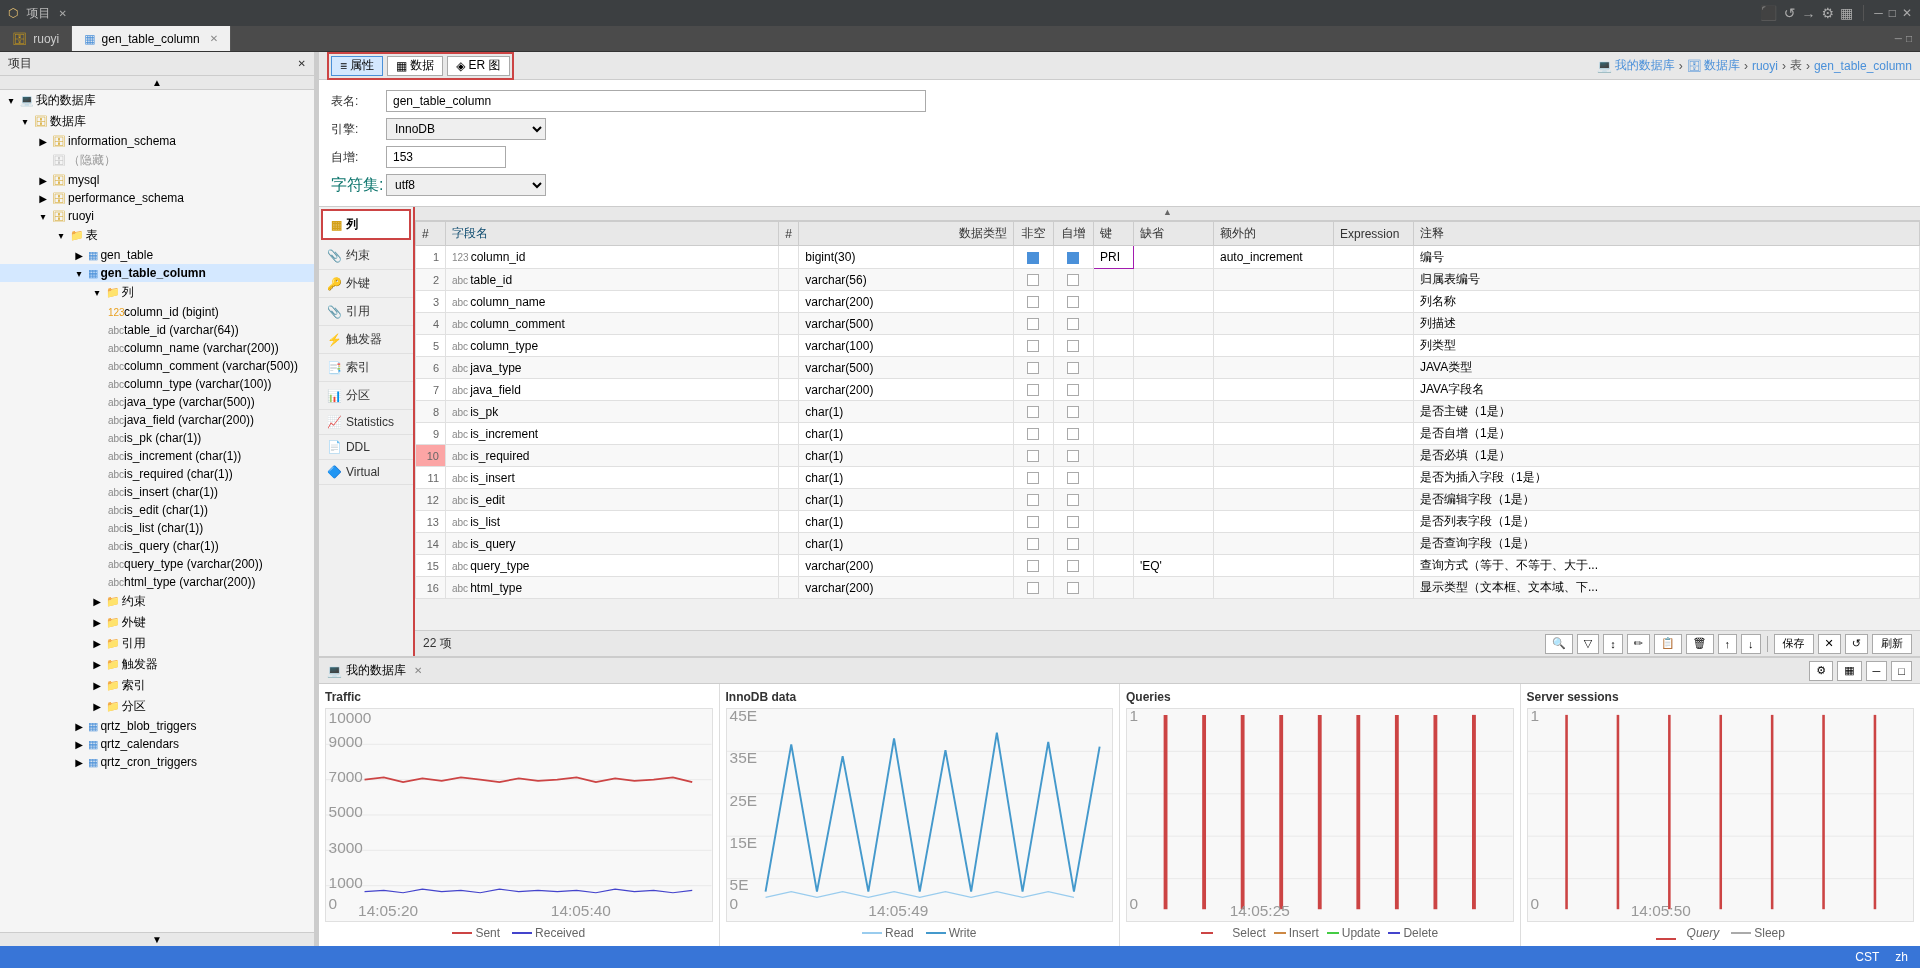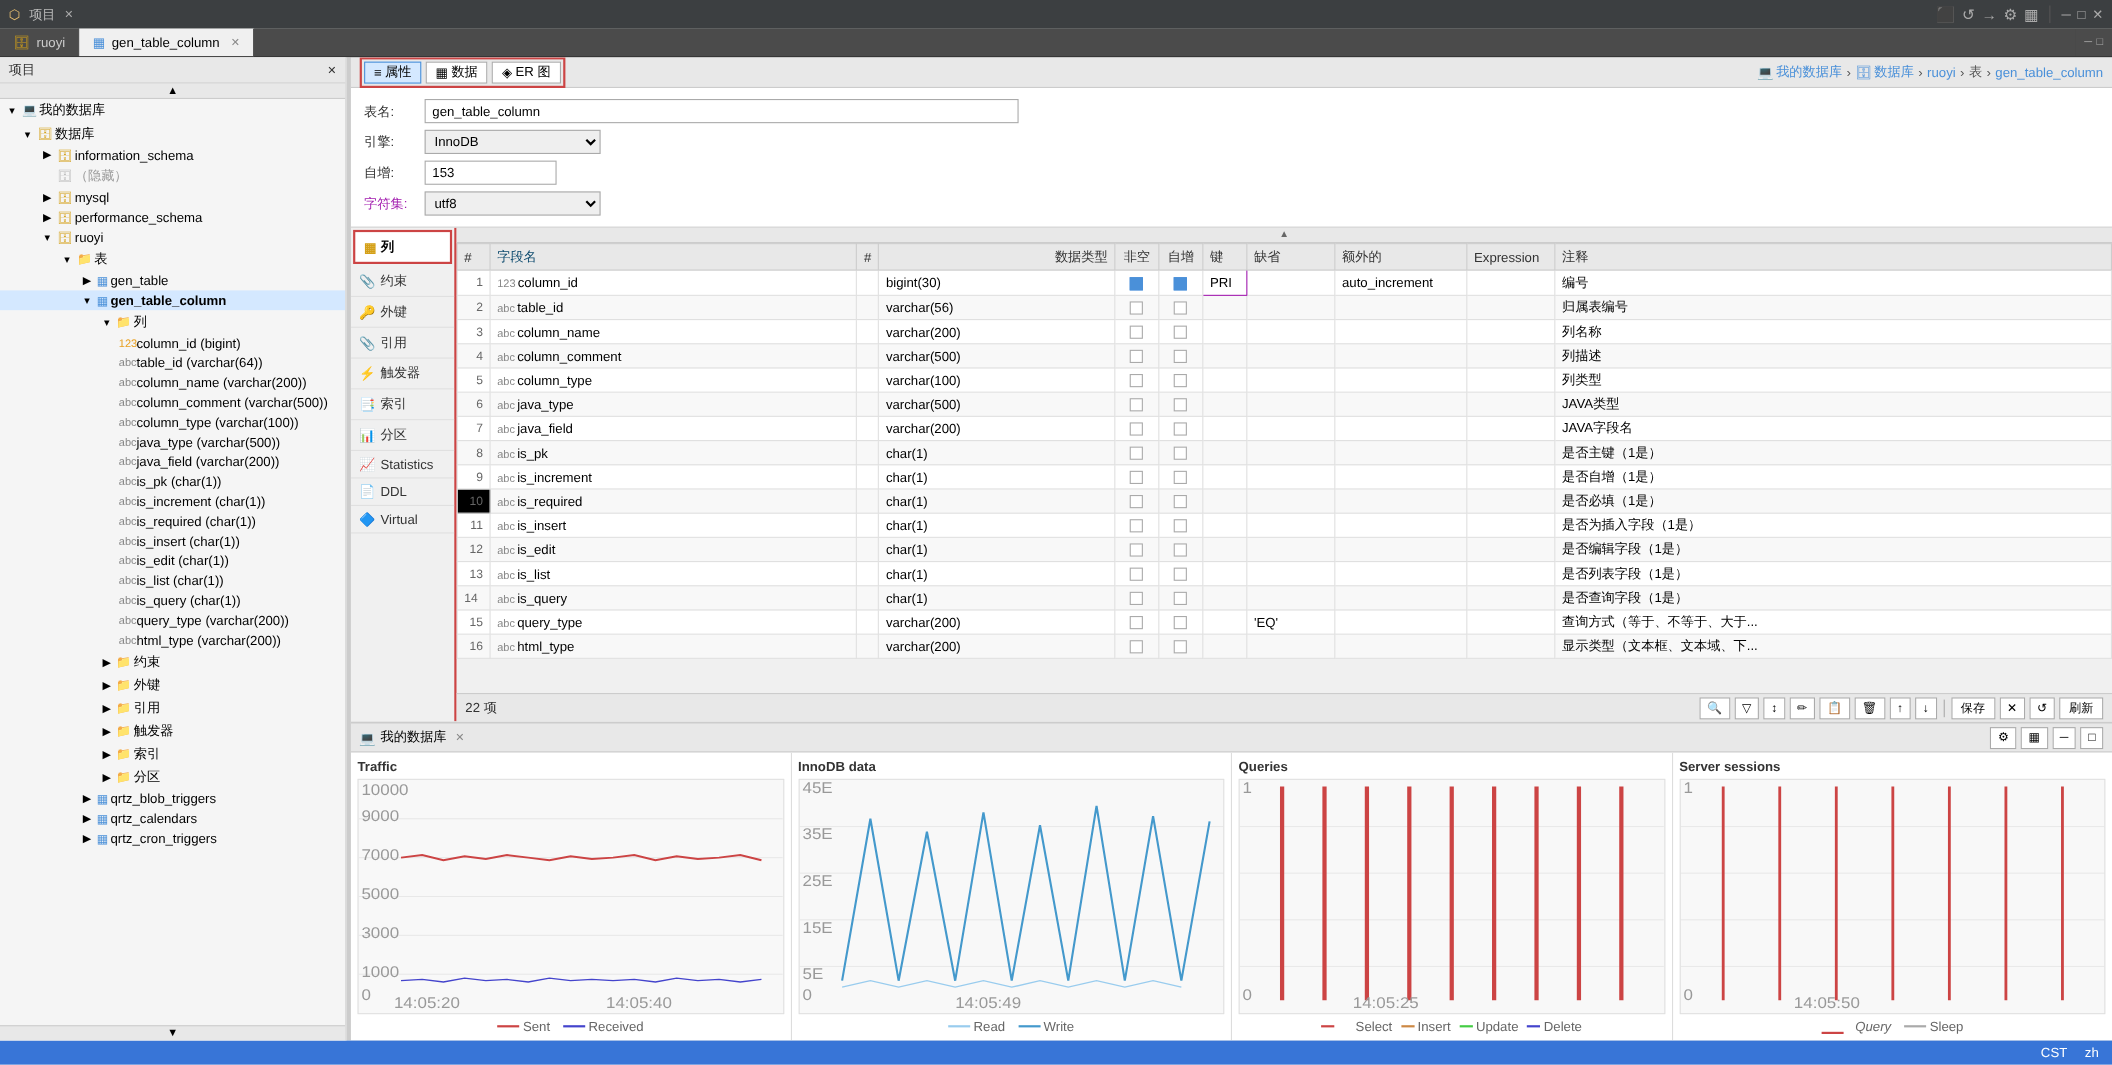--- a/index.html
+++ b/index.html
@@ -290,21 +290,21 @@
           <span style="width:55px; font-size:12px; color:#333;">引擎:</span>
           <select style="border:1px solid #aaa; padding:2px 4px; font-size:12px; height:22px; width:160px;">
             <option>InnoDB</option>
           </select>
         </div>
         <div style="display:flex; align-items:center; margin-bottom:6px;">
           <span style="width:55px; font-size:12px; color:#333;">自增:</span>
           <input type="text" value="153" style="width: 120px; border: 1px solid rgb(170, 170, 170); padding: 2px 6px; font-size: 12px; height: 22px;">
         </div>
         <div style="display:flex; align-items:center;">
-          <span style="width:55px; font-size:12px; color:#a21caf;">字符集:</span>
+          <span style="width:55px; font-size:16px; color:#0f766e;">字符集:</span>
           <select style="border:1px solid #aaa; padding:2px 4px; font-size:12px; height:22px; width:160px;">
             <option>utf8</option>
           </select>
         </div>
       </div>
 
       <div style="display:flex; flex:1; overflow:hidden; min-height:0;">
 
         <div style="width:96px; border-right:2px solid #cc4444; background:#f0f0f0; overflow-y:auto; display:flex; flex-direction:column;">
           <div style="padding:5px 8px; cursor:pointer; font-size:12px; background:#fff; border:2px solid #cc4444; font-weight:bold; display:flex; align-items:center; gap:4px; margin:2px;">
@@ -502,21 +502,21 @@
     <td style="border:1px solid #e0e0e0;padding:2px 6px;background:#fff;">char(1)</td>
     <td style="border:1px solid #e0e0e0;padding:2px 4px;background:#fff;text-align:center;"><span style="display:inline-block;width:12px;height:12px;border:1px solid #aaa;background:#fff;vertical-align:middle;"></span></td>
     <td style="border:1px solid #e0e0e0;padding:2px 4px;background:#fff;text-align:center;"><span style="display:inline-block;width:12px;height:12px;border:1px solid #aaa;background:#fff;vertical-align:middle;"></span></td>
     <td style="border:1px solid #e0e0e0;padding:2px 6px;background:#fff;"></td>
     <td style="border:1px solid #e0e0e0;padding:2px 6px;background:#fff;"></td>
     <td style="border:1px solid #e0e0e0;padding:2px 6px;background:#fff;"></td>
     <td style="border:1px solid #e0e0e0;padding:2px 6px;background:#fff;"></td>
     <td style="border:1px solid #e0e0e0;padding:2px 6px;background:#fff;">是否自增（1是）</td>
   </tr>
                   <tr>
-    <td style="border:1px solid #e0e0e0;padding:2px 6px;background:#000000;text-align:right;color:#666;font-size:11px;">10</td>
+    <td style="border:1px solid #e0e0e0;padding:2px 6px;background:#fca5a5;text-align:right;color:#666;font-size:11px;">10</td>
     <td style="border:1px solid #e0e0e0;padding:2px 6px;background:#f8f8f8;">
       <span style="color:#888;font-size:10px;margin-right:2px;">abc</span>is_required
     </td>
     <td style="border:1px solid #e0e0e0;padding:2px 6px;background:#f8f8f8;"></td>
     <td style="border:1px solid #e0e0e0;padding:2px 6px;background:#f8f8f8;">char(1)</td>
     <td style="border:1px solid #e0e0e0;padding:2px 4px;background:#f8f8f8;text-align:center;"><span style="display:inline-block;width:12px;height:12px;border:1px solid #aaa;background:#fff;vertical-align:middle;"></span></td>
     <td style="border:1px solid #e0e0e0;padding:2px 4px;background:#f8f8f8;text-align:center;"><span style="display:inline-block;width:12px;height:12px;border:1px solid #aaa;background:#fff;vertical-align:middle;"></span></td>
     <td style="border:1px solid #e0e0e0;padding:2px 6px;background:#f8f8f8;"></td>
     <td style="border:1px solid #e0e0e0;padding:2px 6px;background:#f8f8f8;"></td>
     <td style="border:1px solid #e0e0e0;padding:2px 6px;background:#f8f8f8;"></td>
@@ -562,21 +562,21 @@
     <td style="border:1px solid #e0e0e0;padding:2px 6px;background:#fff;">char(1)</td>
     <td style="border:1px solid #e0e0e0;padding:2px 4px;background:#fff;text-align:center;"><span style="display:inline-block;width:12px;height:12px;border:1px solid #aaa;background:#fff;vertical-align:middle;"></span></td>
     <td style="border:1px solid #e0e0e0;padding:2px 4px;background:#fff;text-align:center;"><span style="display:inline-block;width:12px;height:12px;border:1px solid #aaa;background:#fff;vertical-align:middle;"></span></td>
     <td style="border:1px solid #e0e0e0;padding:2px 6px;background:#fff;"></td>
     <td style="border:1px solid #e0e0e0;padding:2px 6px;background:#fff;"></td>
     <td style="border:1px solid #e0e0e0;padding:2px 6px;background:#fff;"></td>
     <td style="border:1px solid #e0e0e0;padding:2px 6px;background:#fff;"></td>
     <td style="border:1px solid #e0e0e0;padding:2px 6px;background:#fff;">是否列表字段（1是）</td>
   </tr>
                   <tr>
-    <td style="border:1px solid #e0e0e0;padding:2px 6px;background:#f8f8f8;color:#666;font-size:11px;">14</td>
+    <td style="border:1px solid #e0e0e0;padding:2px 6px;background:#f8f8f8;text-align:right;color:#666;font-size:11px;">14</td>
     <td style="border:1px solid #e0e0e0;padding:2px 6px;background:#f8f8f8;">
       <span style="color:#888;font-size:10px;margin-right:2px;">abc</span>is_query
     </td>
     <td style="border:1px solid #e0e0e0;padding:2px 6px;background:#f8f8f8;"></td>
     <td style="border:1px solid #e0e0e0;padding:2px 6px;background:#f8f8f8;">char(1)</td>
     <td style="border:1px solid #e0e0e0;padding:2px 4px;background:#f8f8f8;text-align:center;"><span style="display:inline-block;width:12px;height:12px;border:1px solid #aaa;background:#fff;vertical-align:middle;"></span></td>
     <td style="border:1px solid #e0e0e0;padding:2px 4px;background:#f8f8f8;text-align:center;"><span style="display:inline-block;width:12px;height:12px;border:1px solid #aaa;background:#fff;vertical-align:middle;"></span></td>
     <td style="border:1px solid #e0e0e0;padding:2px 6px;background:#f8f8f8;"></td>
     <td style="border:1px solid #e0e0e0;padding:2px 6px;background:#f8f8f8;"></td>
     <td style="border:1px solid #e0e0e0;padding:2px 6px;background:#f8f8f8;"></td>

